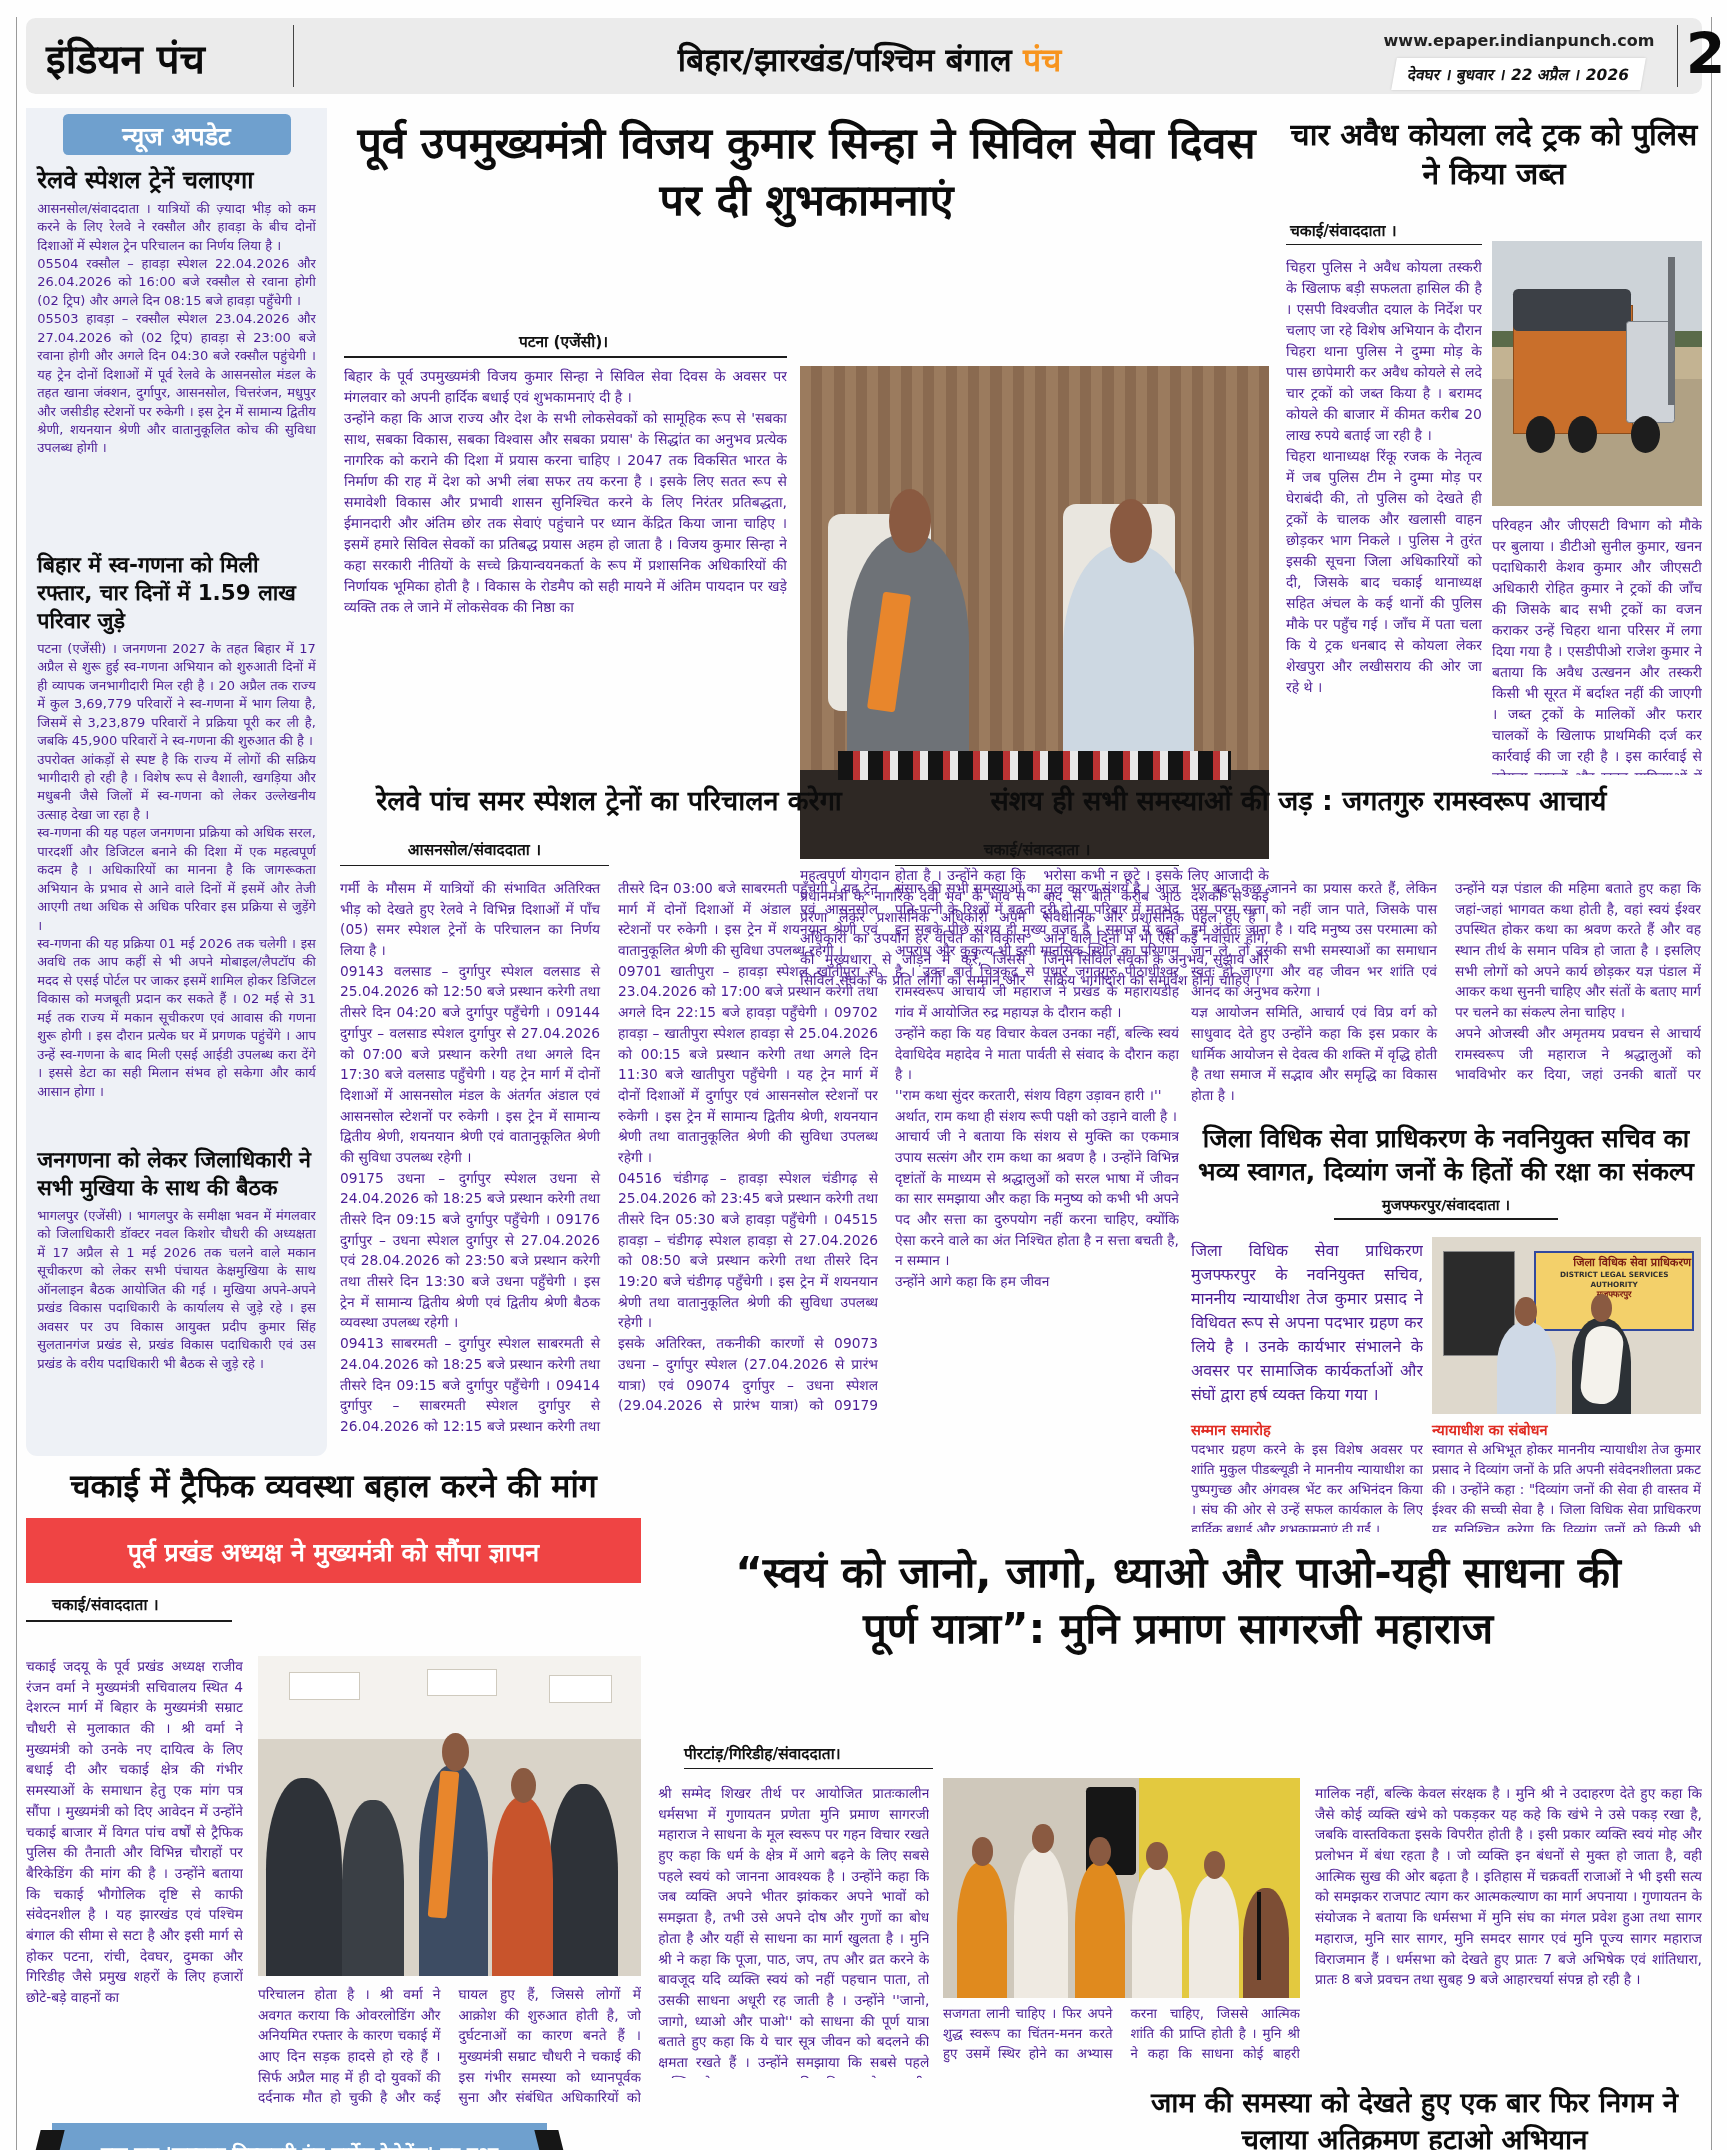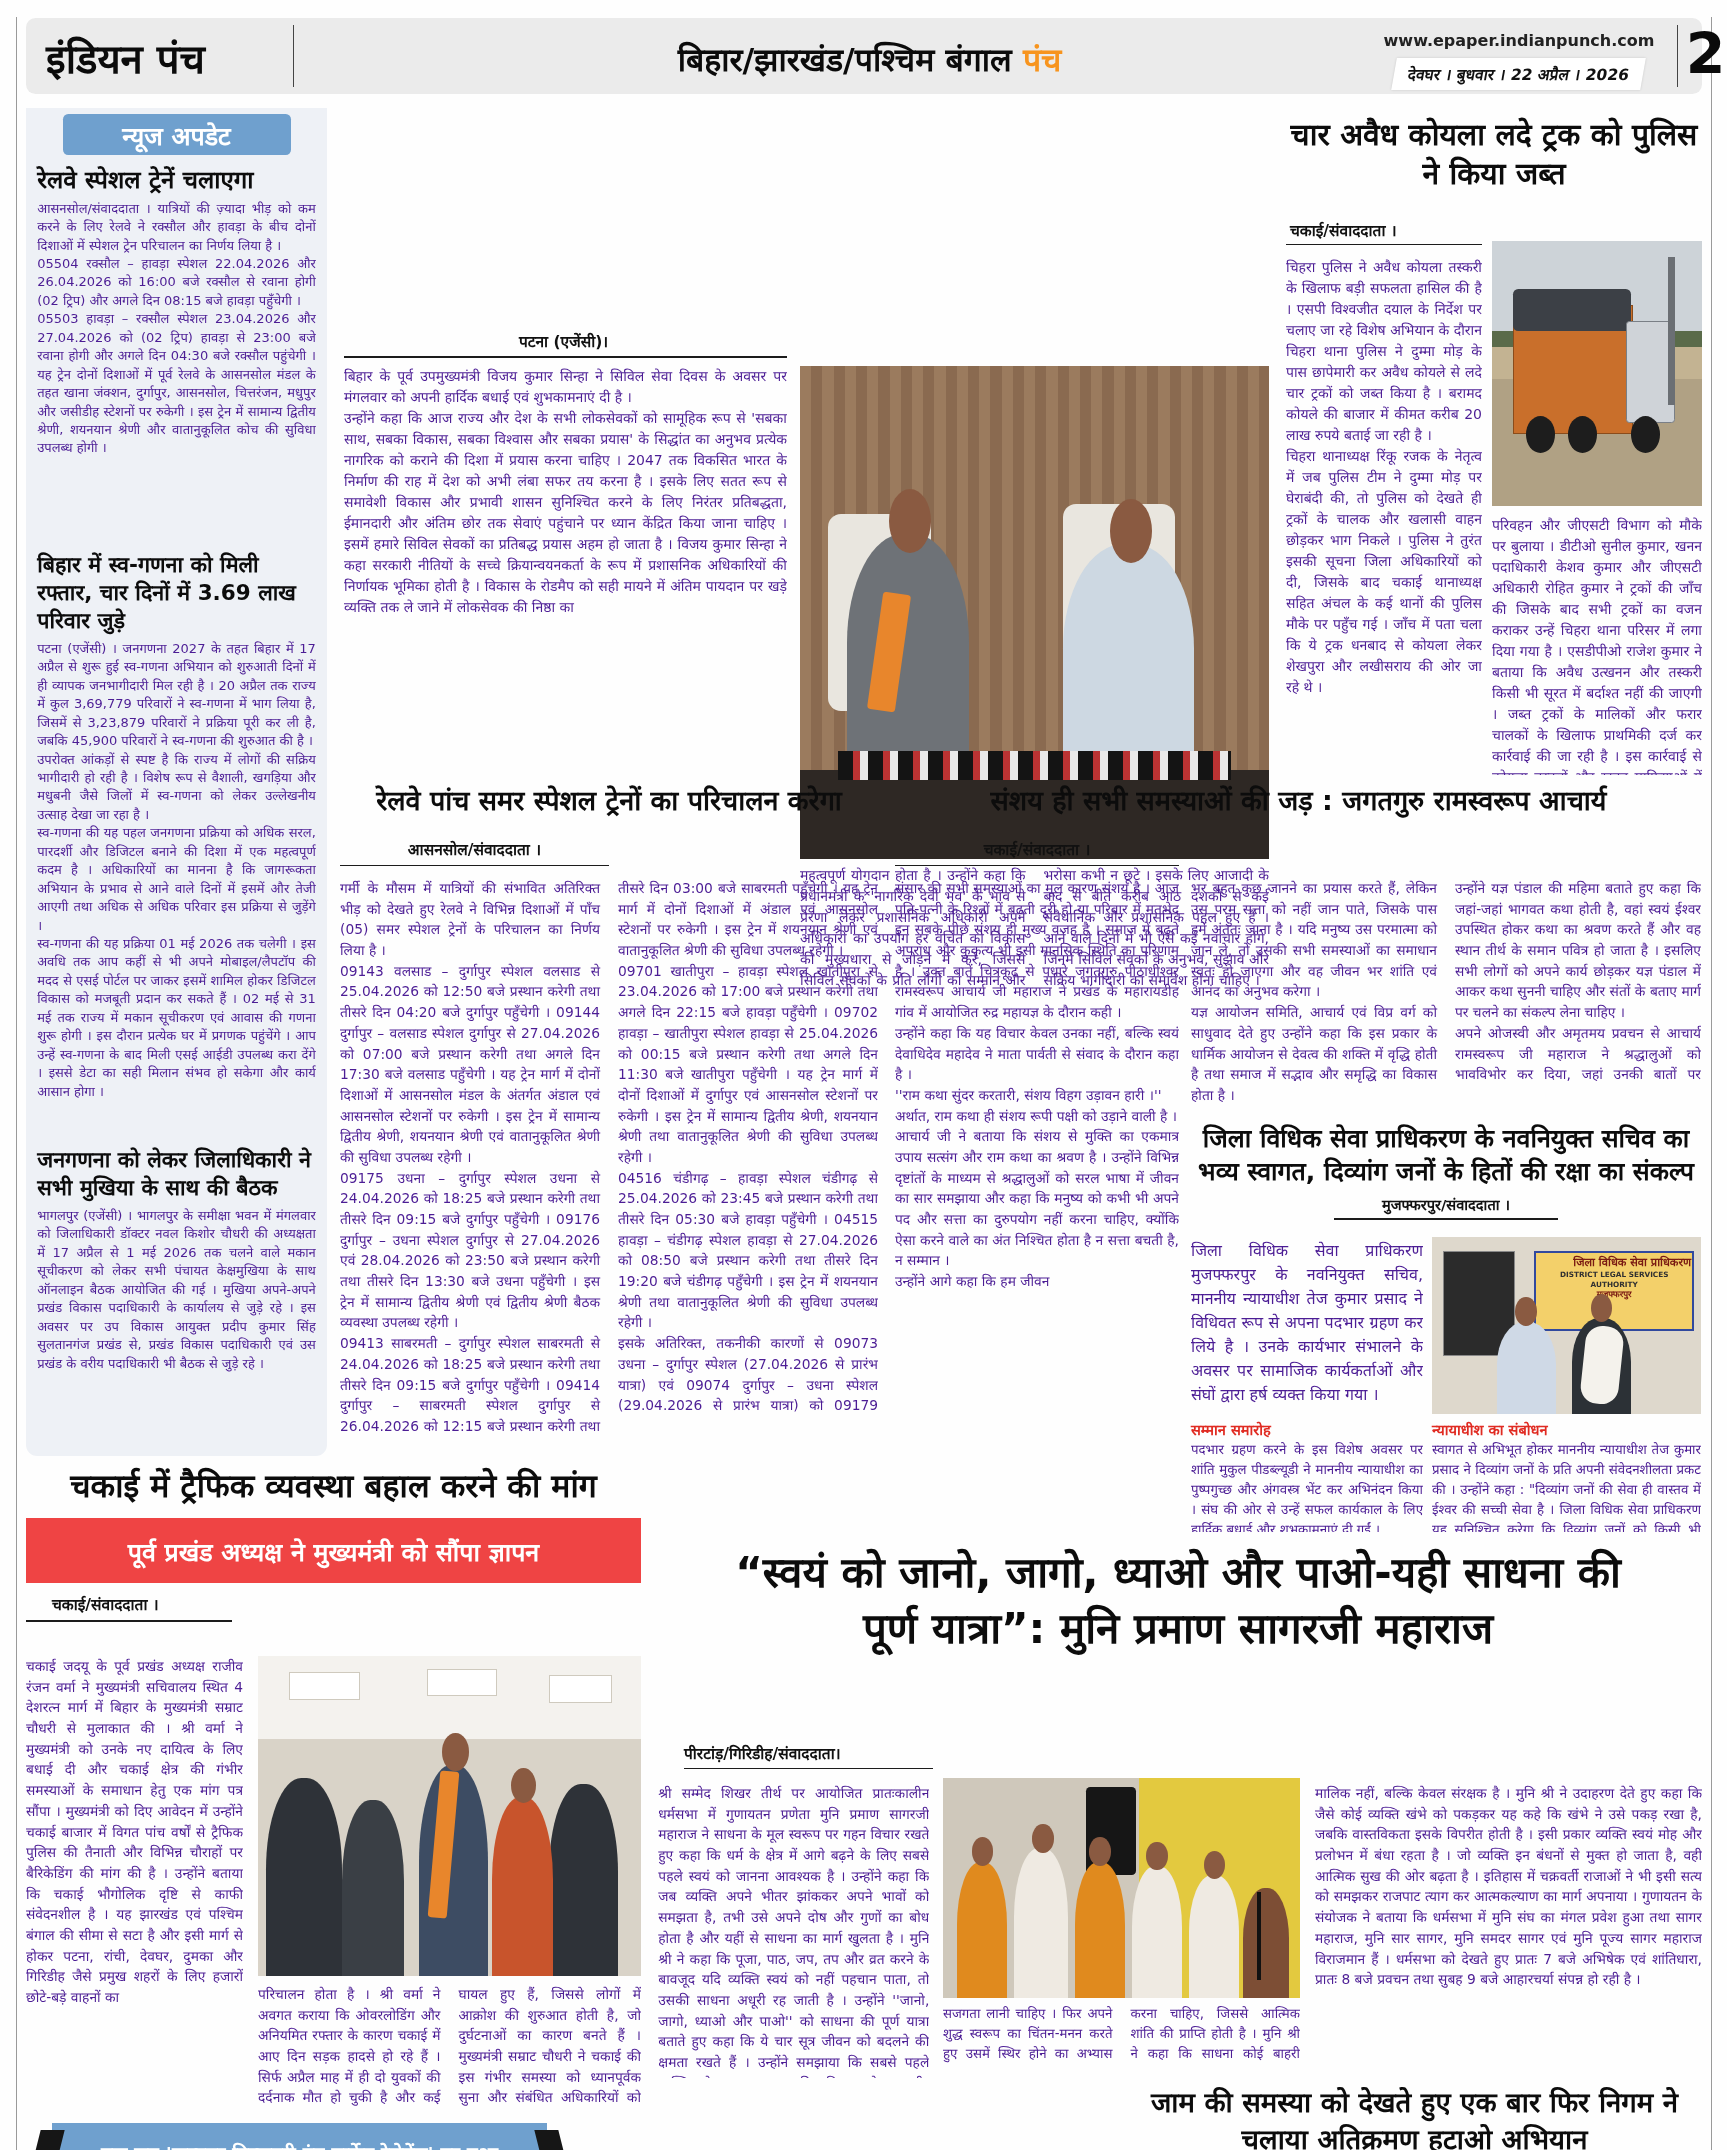--- a/index.html
+++ b/index.html
@@ -44,30 +44,31 @@
     <div class="abs" style="left:1657px;top:3.4px;width:45px;text-align:center;font-size:57px;font-weight:bold;color:#0b0b0b;">2</div>
   </div>
 
   <div class="abs" style="left:26px;top:108px;width:301px;height:1348px;background:#eef1f6;border-radius:0 0 11.2px 11.2px;overflow:hidden;">
     <div style="margin:6px auto 0;width:228px;height:41px;background:#6fa0ce;border-radius:5.2px;display:flex;align-items:center;justify-content:center;color:#fff;font-weight:bold;font-size:25px;">न्यूज अपडेट</div>
     <div style="padding:10.3px 11.2px 0;">
       <div class="hl" style="font-size:24px;text-align:left;">रेलवे स्पेशल ट्रेनें चलाएगा</div>
       <div class="bt" style="font-size:13px;line-height:1.42;margin-top:4.3px;height:340px;">आसनसोल/संवाददाता । यात्रियों की ज़्यादा भीड़ को कम करने के लिए रेलवे ने रक्सौल और हावड़ा के बीच दोनों दिशाओं में स्पेशल ट्रेन परिचालन का निर्णय लिया है ।
 05504 रक्सौल – हावड़ा स्पेशल 22.04.2026 और 26.04.2026 को 16:00 बजे रक्सौल से रवाना होगी (02 ट्रिप) और अगले दिन 08:15 बजे हावड़ा पहुँचेगी ।
 05503 हावड़ा – रक्सौल स्पेशल 23.04.2026 और 27.04.2026 को (02 ट्रिप) हावड़ा से 23:00 बजे रवाना होगी और अगले दिन 04:30 बजे रक्सौल पहुंचेगी । यह ट्रेन दोनों दिशाओं में पूर्व रेलवे के आसनसोल मंडल के तहत खाना जंक्शन, दुर्गापुर, आसनसोल, चित्तरंजन, मधुपुर और जसीडीह स्टेशनों पर रुकेगी । इस ट्रेन में सामान्य द्वितीय श्रेणी, शयनयान श्रेणी और वातानुकूलित कोच की सुविधा उपलब्ध होगी ।</div>
-      <div class="hl" style="font-size:21.5px;text-align:left;line-height:1.3;margin-top:11.2px;">बिहार में स्व-गणना को मिली रफ्तार, चार दिनों में 3.69 लाख परिवार जुड़े</div>
+      <div class="hl" style="font-size:21.5px;text-align:left;line-height:1.3;margin-top:11.2px;">बिहार में स्व-गणना को मिली रफ्तार, चार दिनों में 1.59 लाख परिवार जुड़े</div>
       <div class="bt" style="font-size:13px;line-height:1.42;margin-top:5.2px;height:495px;">पटना (एजेंसी) । जनगणना 2027 के तहत बिहार में 17 अप्रैल से शुरू हुई स्व-गणना अभियान को शुरुआती दिनों में ही व्यापक जनभागीदारी मिल रही है । 20 अप्रैल तक राज्य में कुल 3,69,779 परिवारों ने स्व-गणना में भाग लिया है, जिसमें से 3,23,879 परिवारों ने प्रक्रिया पूरी कर ली है, जबकि 45,900 परिवारों ने स्व-गणना की शुरुआत की है ।
 उपरोक्त आंकड़ों से स्पष्ट है कि राज्य में लोगों की सक्रिय भागीदारी हो रही है । विशेष रूप से वैशाली, खगड़िया और मधुबनी जैसे जिलों में स्व-गणना को लेकर उल्लेखनीय उत्साह देखा जा रहा है ।
 स्व-गणना की यह पहल जनगणना प्रक्रिया को अधिक सरल, पारदर्शी और डिजिटल बनाने की दिशा में एक महत्वपूर्ण कदम है । अधिकारियों का मानना है कि जागरूकता अभियान के प्रभाव से आने वाले दिनों में इसमें और तेजी आएगी तथा अधिक से अधिक परिवार इस प्रक्रिया से जुड़ेंगे ।
 स्व-गणना की यह प्रक्रिया 01 मई 2026 तक चलेगी । इस अवधि तक आप कहीं से भी अपने मोबाइल/लैपटॉप की मदद से एसई पोर्टल पर जाकर इसमें शामिल होकर डिजिटल विकास को मजबूती प्रदान कर सकते हैं । 02 मई से 31 मई तक राज्य में मकान सूचीकरण एवं आवास की गणना शुरू होगी । इस दौरान प्रत्येक घर में प्रगणक पहुंचेंगे । आप उन्हें स्व-गणना के बाद मिली एसई आईडी उपलब्ध करा देंगे । इससे डेटा का सही मिलान संभव हो सकेगा और कार्य आसान होगा ।</div>
       <div class="hl" style="font-size:21.5px;text-align:left;line-height:1.3;margin-top:11.2px;">जनगणना को लेकर जिलाधिकारी ने सभी मुखिया के साथ की बैठक</div>
       <div class="bt" style="font-size:13px;line-height:1.42;margin-top:5.2px;height:241px;">भागलपुर (एजेंसी) । भागलपुर के समीक्षा भवन में मंगलवार को जिलाधिकारी डॉक्टर नवल किशोर चौधरी की अध्यक्षता में 17 अप्रैल से 1 मई 2026 तक चलने वाले मकान सूचीकरण को लेकर सभी पंचायत केक्षमुखिया के साथ ऑनलाइन बैठक आयोजित की गई । मुखिया अपने-अपने प्रखंड विकास पदाधिकारी के कार्यालय से जुड़े रहे । इस अवसर पर उप विकास आयुक्त प्रदीप कुमार सिंह सुलतानगंज प्रखंड से, प्रखंड विकास पदाधिकारी एवं उस प्रखंड के वरीय पदाधिकारी भी बैठक से जुड़े रहे ।</div>
     </div>
   </div>
 
+  <div class="abs hl" style="left:344px;top:115px;width:925px;font-size:43px;line-height:1.32;">पूर्व उपमुख्यमंत्री विजय कुमार सिन्हा ने सिविल सेवा दिवस पर दी शुभकामनाएं</div>
   <div class="abs byline" style="left:430px;top:330px;width:267px;">पटना (एजेंसी)।</div>
   <div class="rule" style="left:344px;top:356px;width:443px;height:1.7px;"></div>
   <div class="abs bt" style="left:344px;top:366px;width:443px;height:637px;font-size:14px;">बिहार के पूर्व उपमुख्यमंत्री विजय कुमार सिन्हा ने सिविल सेवा दिवस के अवसर पर मंगलवार को अपनी हार्दिक बधाई एवं शुभकामनाएं दी है ।
 उन्होंने कहा कि आज राज्य और देश के सभी लोकसेवकों को सामूहिक रूप से 'सबका साथ, सबका विकास, सबका विश्वास और सबका प्रयास' के सिद्धांत का अनुभव प्रत्येक नागरिक को कराने की दिशा में प्रयास करना चाहिए । 2047 तक विकसित भारत के निर्माण की राह में देश को अभी लंबा सफर तय करना है । इसके लिए सतत रूप से समावेशी विकास और प्रभावी शासन सुनिश्चित करने के लिए निरंतर प्रतिबद्धता, ईमानदारी और अंतिम छोर तक सेवाएं पहुंचाने पर ध्यान केंद्रित किया जाना चाहिए । इसमें हमारे सिविल सेवकों का प्रतिबद्ध प्रयास अहम हो जाता है । विजय कुमार सिन्हा ने कहा सरकारी नीतियों के सच्चे क्रियान्वयनकर्ता के रूप में प्रशासनिक अधिकारियों की निर्णायक भूमिका होती है । विकास के रोडमैप को सही मायने में अंतिम पायदान पर खड़े व्यक्ति तक ले जाने में लोकसेवक की निष्ठा का</div>
 
   <div class="photo" style="left:800px;top:366px;width:469px;height:493px;background:repeating-linear-gradient(90deg,#9b7b5e 0 11.2px,#8a6a50 11.2px 22.4px);">
     <div class="shape" style="left:6%;top:30%;width:22%;height:40%;background:#e9e6df;border-radius:13px;"></div>
     <div class="shape" style="left:56%;top:28%;width:24%;height:42%;background:#e9e6df;border-radius:13px;"></div>
     <div class="fig" style="left:10%;bottom:18%;width:26%;height:48%;background:#6e7277;"></div>
     <div class="head" style="left:19%;bottom:62%;width:9%;height:13%;"></div>

